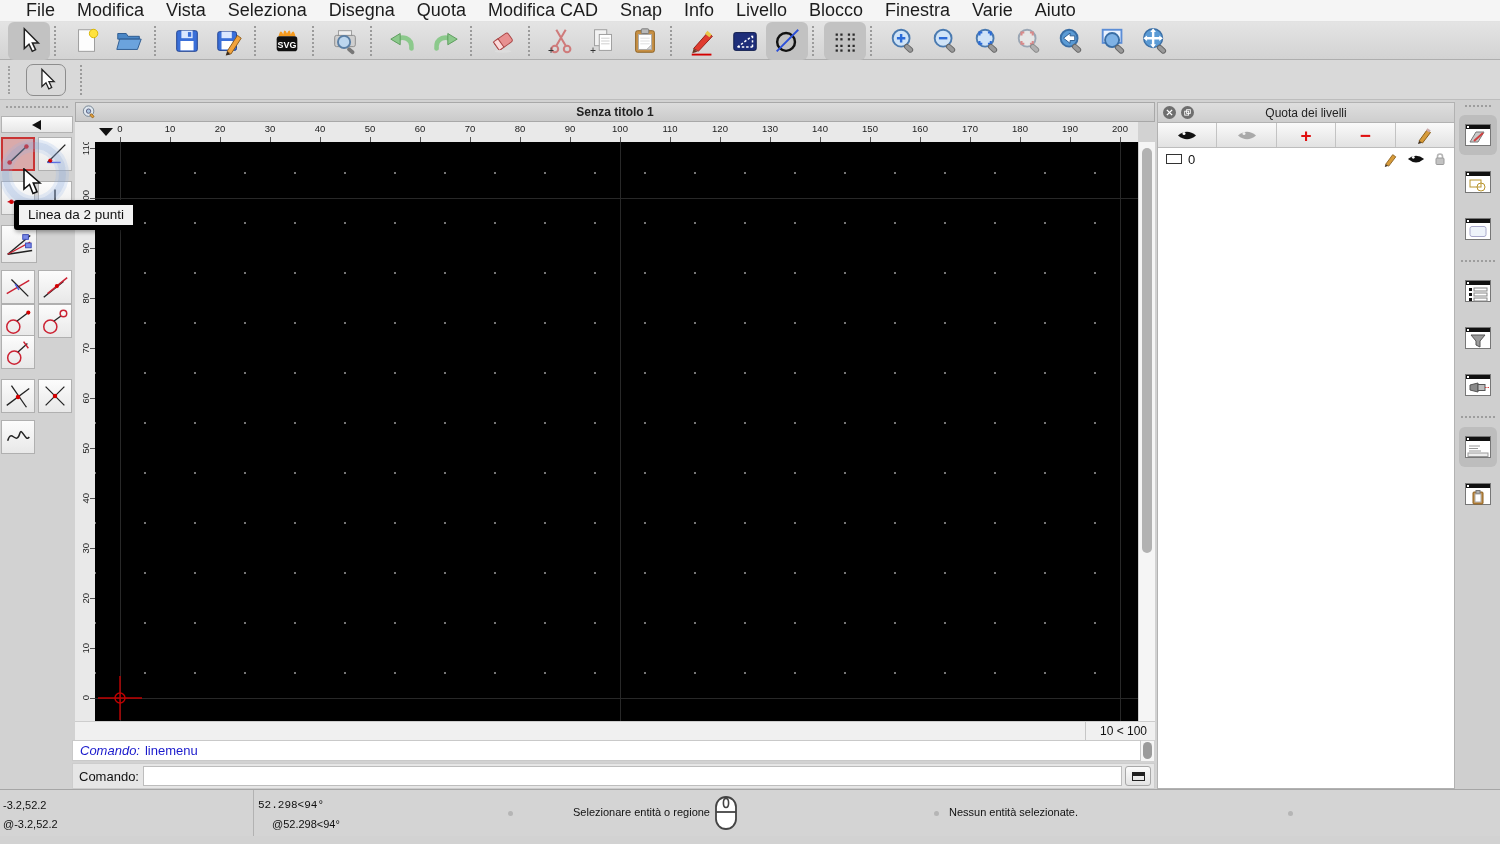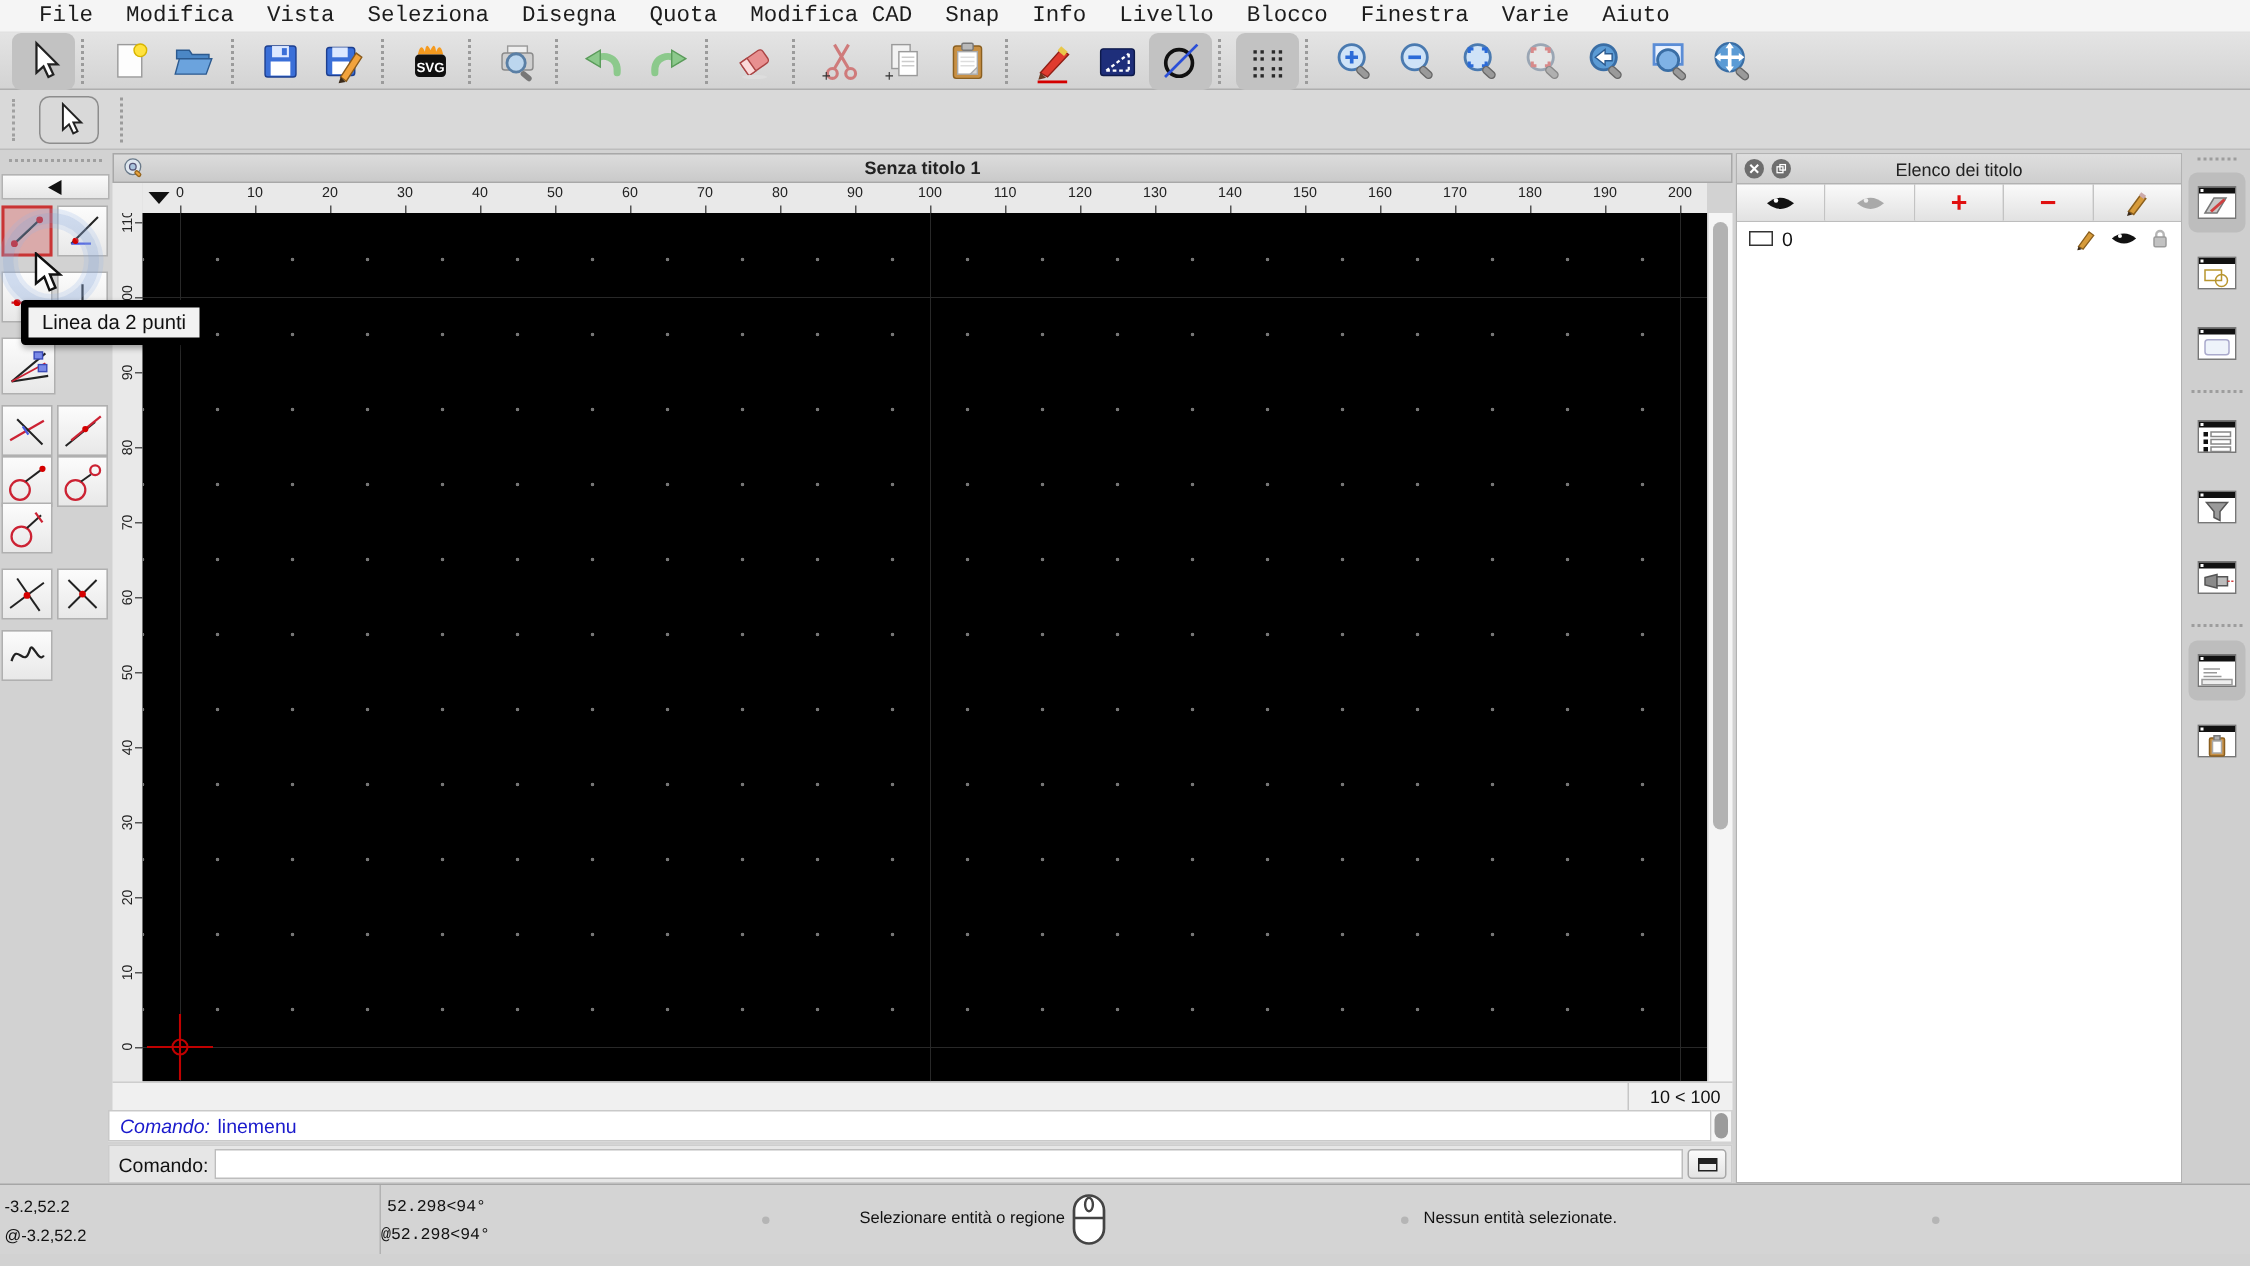--- a/index.html
+++ b/index.html
@@ -2,21 +2,21 @@
 <html><head>
 <meta charset="utf-8">
 <style>
   * { margin:0; padding:0; box-sizing:border-box; }
   html,body { width:1500px; height:844px; overflow:hidden;
     font-family:"Liberation Sans", sans-serif; background:#d2d2d2; }
 
   
   .menubar { height:22px; background:#f5f5f5; display:flex; align-items:center;
     padding-left:15px; gap:0; border-bottom:1px solid #e2e2e2; }
-  .mitem { font-size:15px; color:#1c1c1c; padding:0 11px; white-space:nowrap;font-family:Liberation Mono, monospace; }
+  .mitem { font-size:18px; color:#1c1c1c; padding:0 11px; white-space:nowrap; }
 
   
   .tb1 { height:38px; background:linear-gradient(#e4e4e4,#d3d3d3);
     border-bottom:1px solid #aeaeae; display:flex; align-items:center; padding-left:8px; }
   .tb2 { height:40px; background:#d9d9d9; border-bottom:1px solid #bdbdbd;
     display:flex; align-items:center; padding-left:8px; }
   .tbtn { width:42px; height:38px; display:flex; align-items:center; justify-content:center; }
   .tbtn svg { width:30px; height:30px; }
   .tbtn.active { background:#c2c2c2; border-radius:6px; }
   .tsep { width:5px; height:30px; border-left:2px dotted #9b9b9b; margin:0 7px 0 4px; }
@@ -141,21 +141,21 @@
     width:2px; height:2px; background:#fff; }
   .miniwin svg { position:absolute; left:0; top:4px; width:24px; height:17px; }
 
   
   .statusbar { position:relative; height:47px; background:#d4d4d4; border-top:1px solid #a6a6a6;
     font-size:11px; color:#111; }
   .sb-abs { position:absolute; left:3px; top:9px; }
   .sb-rel { position:absolute; left:3px; top:28px; }
   .sb-vline { position:absolute; left:253px; top:0; bottom:0; width:1px; background:#b2b2b2; }
   .sb-pabs { position:absolute; left:258px; top:9px;font-family:Liberation Mono, monospace; }
-  .sb-prel { position:absolute; left:254px; top:28px;font-family:Liberation Mono, monospace; }
+  .sb-prel { position:absolute; left:272px; top:28px; }
   .sb-dot { position:absolute; width:5px; height:5px; border-radius:50%; background:#b5b5b5; }
   .sb-hint { position:absolute; left:573px; top:16px; }
   .sb-mouse { position:absolute; left:714px; top:5px; }
   .sb-sel { position:absolute; left:949px; top:16px; }
 </style>
 </head>
 <body>
 
 <div class="menubar">
   <div style="display:flex;">
@@ -628,21 +628,21 @@
         <svg viewBox="0 0 8 8">
             <path d="M1 1 L7 7 M7 1 L1 7" stroke="#fff" stroke-width="1.6"></path>
           </svg>
       </div>
       <div class="wbtn">
         <svg viewBox="0 0 8 8">
             <rect x="0.8" y="2.5" width="4.5" height="4.5" fill="none" stroke="#fff"></rect>
             <rect x="3" y="0.8" width="4.2" height="4.2" fill="none" stroke="#fff"></rect>
           </svg>
       </div>
-      <span class="ttl">Elenco dei titolo</span>
+      <span class="ttl">Quota dei livelli</span>
     </div>
     <div class="lp-toolbar">
       <div class="lp-tbtn">
         <svg width="20" height="13" viewBox="0 0 20 13">
             <path d="M1 6.5 Q10 -1 19 6.5 Q10 14 1 6.5 Z" fill="#111"></path>
             <circle cx="7" cy="4.6" r="1.5" fill="#fff"></circle>
           </svg>
       </div>
       <div class="lp-tbtn">
         <svg width="20" height="13" viewBox="0 0 20 13">

